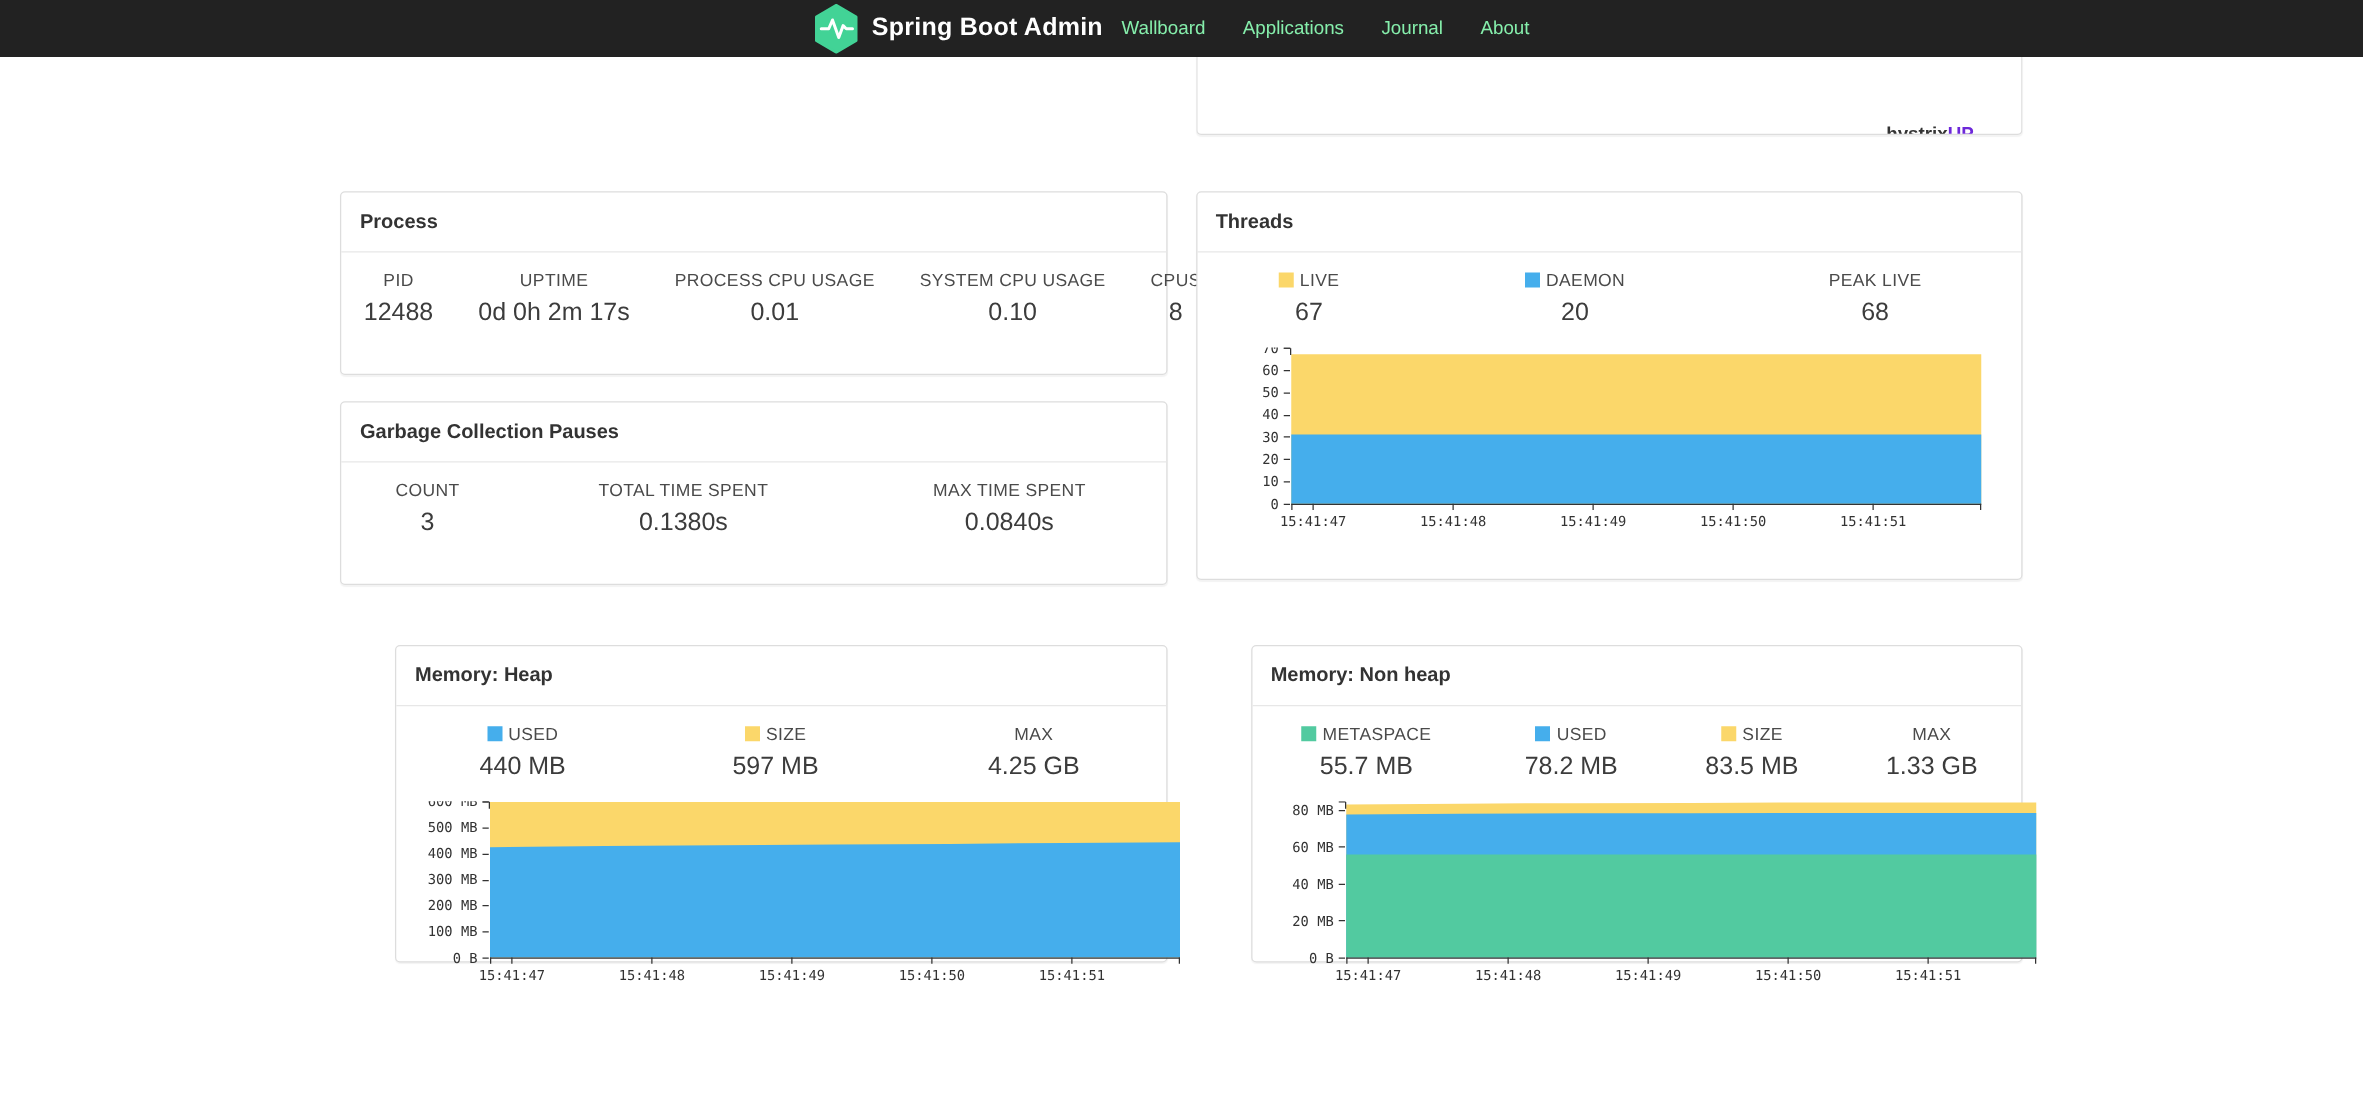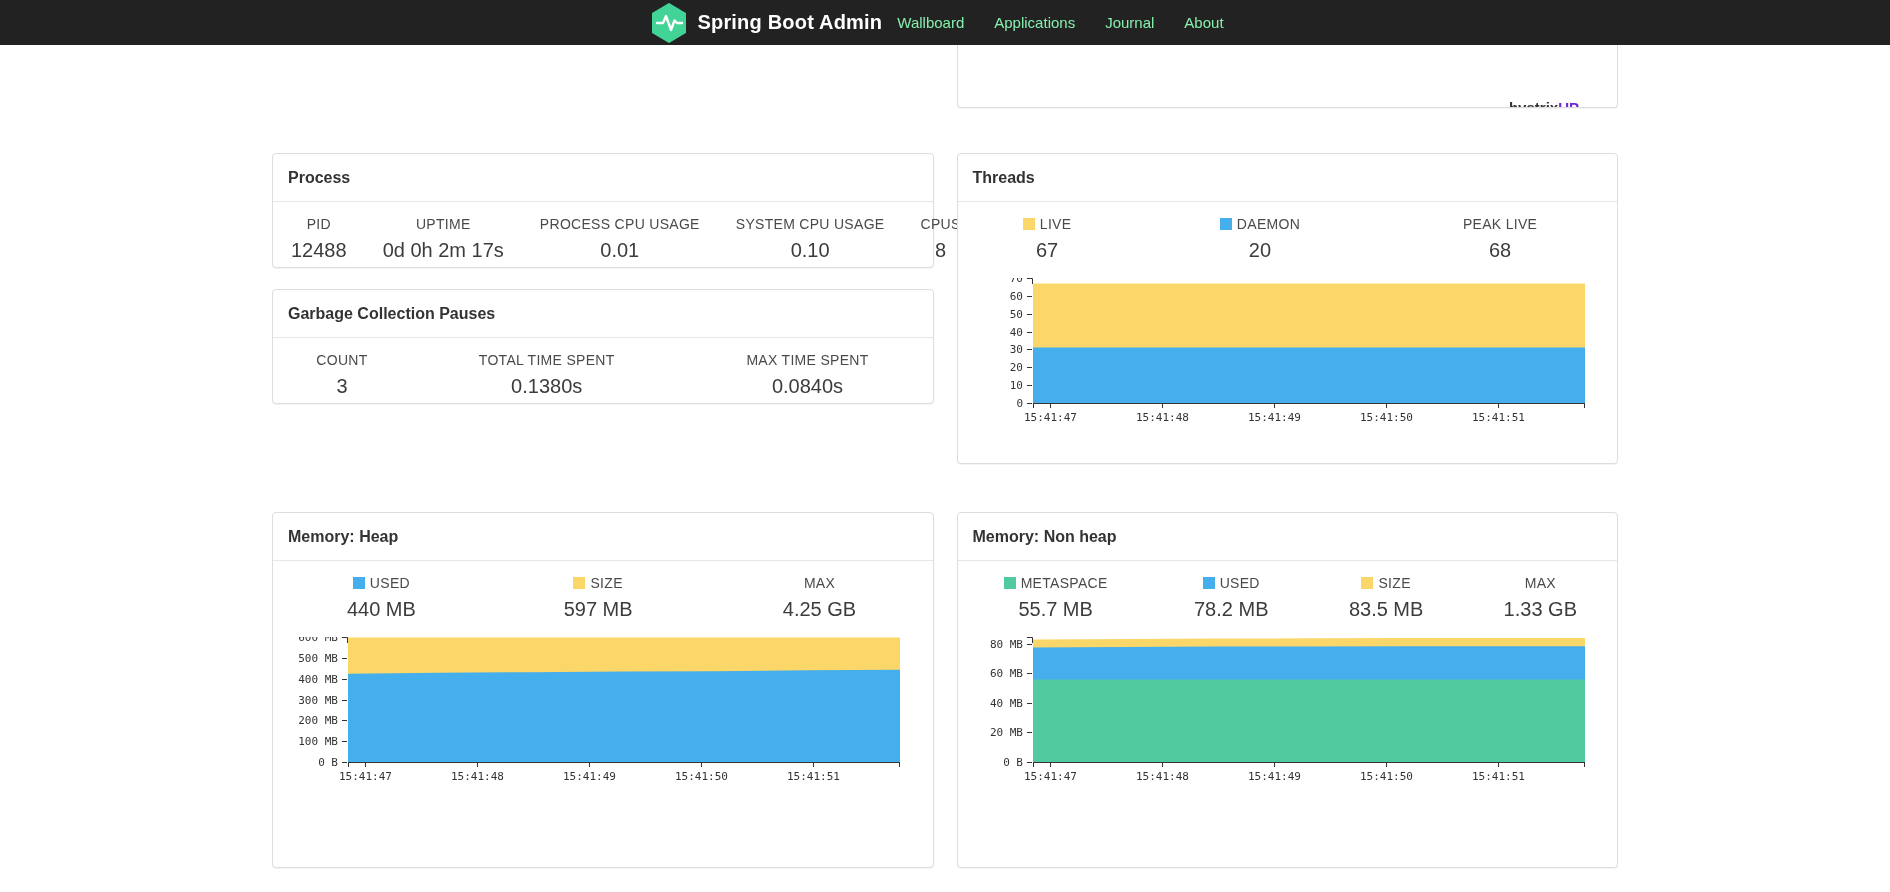--- a/index.html
+++ b/index.html
@@ -32,23 +32,23 @@
 
   
   .panel {
     background: #fff; border: 1px solid #ddd; border-radius: 4px;
     box-shadow: 0 1px 1px rgba(0,0,0,.05);
   }
   .panel-heading {
     padding: 15px 15px 14px; font-size: 16px; font-weight: bold; color: #333;
     border-bottom: 1px solid #e7e7e7;
   }
-  .panel-sm { height: 115px; }
+  .panel-sm { height: 147px; }
   .panel-threads { height: 311px; }
-  .panel-mem { height: 356px; }
+  .panel-mem { height: 254px; margin-left: 44px; }
 
   
   .panel-apps { height: 63px; border-top: none; border-radius: 0 0 4px 4px; overflow: hidden; }
   .app-row {
     display: flex; align-items: center; justify-content: flex-end;
     padding: 6px 38px 0 48px; font-size: 15px; font-weight: bold; cursor: pointer; margin-top: 48px;
   }
   .app-status { color: #6d28d9; }
   .app-divider { border-top: 1px solid #ddd; margin: 8px 26px 0 48px; }
 

